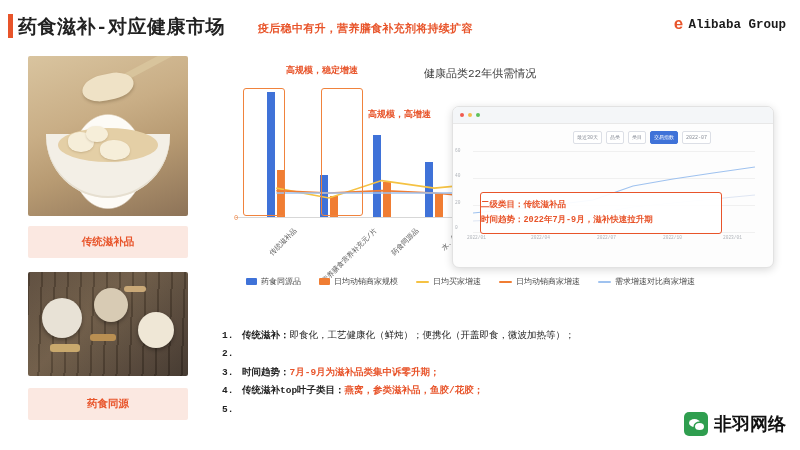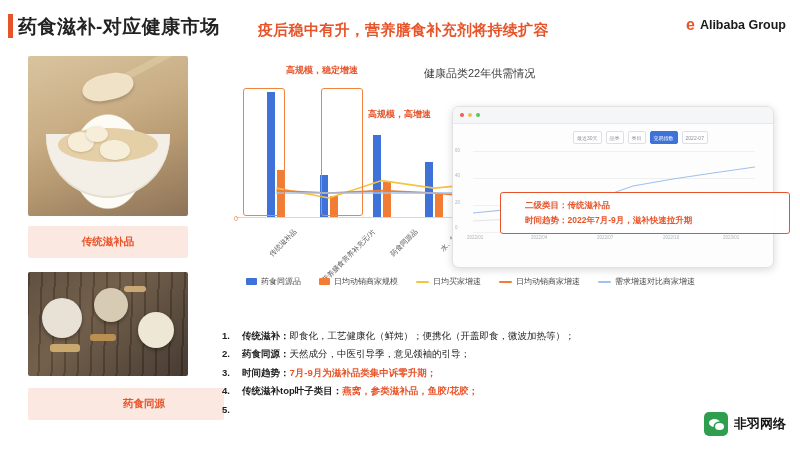--- a/index.html
+++ b/index.html
@@ -1,22 +1,22 @@
 <!DOCTYPE html>
 <html><head>
 <meta charset="utf-8">
 <style>
   html,body{margin:0;padding:0;}
   body{width:800px;height:450px;background:#ffffff;font-family:"Liberation Sans","DejaVu Sans",sans-serif;overflow:hidden;position:relative;}
-  .root{position:relative;width:800px;height:450px;}
+  .root{position:relative;width:800px;height:450px;font-family:Liberation Mono, monospace;}
 
   
   .hdr-bar{position:absolute;left:8px;top:14px;width:5px;height:24px;background:#e8542a;}
   .hdr-title{position:absolute;left:18px;top:14px;font-size:19px;font-weight:bold;color:#222;letter-spacing:.5px;}
-  .hdr-sub{position:absolute;left:258px;top:21px;font-size:15px;font-weight:bold;color:#e8542a;letter-spacing:.3px;}
+  .hdr-sub{position:absolute;left:258px;top:21px;font-size:11px;font-weight:bold;color:#e8542a;letter-spacing:.3px;}
   .brand{position:absolute;right:14px;top:17px;display:flex;align-items:center;gap:5px;}
   .brand-mark{font-size:16px;color:#e8542a;font-weight:bold;line-height:1;}
   .brand-txt{font-size:12.5px;font-weight:bold;color:#1a1a1a;}
 
   
   .photo{position:absolute;border-radius:2px;overflow:hidden;}
   .photo1{left:28px;top:56px;width:160px;height:160px;
     background:
       radial-gradient(circle at 52% 62%, #f7e6c8 0 16%, rgba(247,230,200,0) 17%),
       radial-gradient(ellipse at 50% 66%, #fdfbf6 0 31%, rgba(253,251,246,0) 32%),
@@ -34,21 +34,21 @@
   }
   .p2-board{position:absolute;left:0;top:0;right:0;bottom:0;
     background:
       repeating-linear-gradient(92deg, rgba(0,0,0,.16) 0 2px, rgba(255,255,255,.04) 2px 13px);
   }
   .p2-bowl{position:absolute;background:#e8e2d6;border-radius:50%;box-shadow:0 2px 4px rgba(0,0,0,.35);}
   .p2-herb{position:absolute;border-radius:3px;}
 
   .cap{position:absolute;width:160px;height:32px;background:#fbe8e1;border-radius:2px;display:flex;align-items:center;justify-content:center;}
   .cap1{left:28px;top:226px;}
-  .cap2{left:28px;top:388px;padding-left:36px;}
+  .cap2{left:28px;top:388px;}
   .cap span{font-size:10.5px;font-weight:bold;color:#e8542a;}
 
   
   .chart-title{position:absolute;left:424px;top:66px;font-size:11px;color:#3b3b3b;}
   .plot{position:absolute;left:236px;top:86px;width:330px;height:132px;}
   .axis-line{position:absolute;left:0;bottom:0;width:330px;height:1px;background:#d7d7d7;}
   .ytick{position:absolute;left:-2px;font-size:7px;color:#f08a4b;}
   .bars{position:absolute;left:14px;bottom:1px;width:316px;height:131px;display:flex;align-items:flex-end;}
   .grp{flex:1;display:flex;align-items:flex-end;justify-content:center;gap:2px;height:100%;}
   .bar{width:8px;border-radius:0;}
@@ -75,40 +75,40 @@
   .dot{position:absolute;top:6px;width:4px;height:4px;border-radius:50%;}
   .inset-toolbar{position:absolute;left:120px;top:24px;display:flex;gap:4px;align-items:center;}
   .pill{height:11px;border-radius:2px;border:1px solid #dcdfe6;background:#fff;font-size:5px;color:#8a8f99;display:flex;align-items:center;padding:0 3px;}
   .pill.blue{background:#3f72d8;border-color:#3f72d8;color:#fff;}
   .inset-plot{position:absolute;left:20px;top:44px;width:282px;height:82px;}
   .ip-grid{position:absolute;left:0;top:0;width:282px;height:82px;}
   .ip-grid div{position:absolute;left:0;width:282px;height:1px;background:#f0f0f0;}
   .ip-ylab{position:absolute;left:-18px;font-size:4.5px;color:#b0b4ba;}
   .ip-xlab{position:absolute;top:84px;font-size:4.5px;color:#b0b4ba;}
 
-  .callout{position:absolute;left:480px;top:192px;width:240px;border:1.4px solid #e8542a;border-radius:3px;background:rgba(255,255,255,.93);padding:6px 24px;margin-left:20px;}
+  .callout{position:absolute;left:480px;top:192px;width:240px;border:1.4px solid #e8542a;border-radius:3px;background:rgba(255,255,255,.93);padding:6px 0;}
   .callout p{margin:0 0 3px 0;font-size:8.5px;color:#e8542a;font-weight:bold;line-height:1.45;}
   .callout p:last-child{margin-bottom:0;}
 
   
   .bullets{position:absolute;left:222px;top:330px;width:430px;}
   .brow{display:flex;gap:7px;margin-bottom:6.5px;font-size:9.5px;color:#222;line-height:1.25;}
   .bnum{font-weight:bold;width:13px;flex:none;}
   .bhl{color:#e8542a;font-weight:bold;}
   .bstrong{font-weight:bold;}
 
   
   .badge{position:absolute;left:672px;top:338px;width:60px;height:60px;border-radius:50%;background:#f0833d;display:flex;flex-direction:column;align-items:center;justify-content:center;color:#fff;font-size:11px;font-weight:bold;line-height:1.3;}
 
   
   .wx{position:absolute;right:14px;bottom:14px;display:flex;align-items:center;gap:6px;}
   .wx-logo{width:24px;height:24px;border-radius:5px;background:#2f9e4f;position:relative;}
   .wx-logo:before{content:"";position:absolute;left:5px;top:7px;width:11px;height:8px;background:#fff;border-radius:50%;}
   .wx-logo:after{content:"";position:absolute;left:11px;top:11px;width:9px;height:7px;background:#fff;border-radius:50%;box-shadow:0 0 0 1.5px #2f9e4f;}
-  .wx-txt{font-size:13px;font-weight:bold;color:#111;}
+  .wx-txt{font-size:18px;font-weight:bold;color:#111;}
 </style>
 </head>
 <body>
 
 <div class="root">
 
   <div class="hdr-bar"></div>
   <div class="hdr-title">药食滋补-对应健康市场</div>
   <div class="hdr-sub">疫后稳中有升，营养膳食补充剂将持续扩容</div>
   <div class="brand">
@@ -260,21 +260,20 @@
     <p>时间趋势：2022年7月-9月，滋补快速拉升期</p>
   </div>
 
   <div class="bullets" id="bullets">
       <div class="brow">
         <span class="bnum">1.</span>
         <span><span class="bstrong">传统滋补：</span><span>即食化，工艺健康化（鲜炖）；便携化（开盖即食，微波加热等）；</span></span>
       </div>
       <div class="brow">
         <span class="bnum">2.</span>
-        <span><span class="bstrong">药食同源：</span><span>天然成分，中医引导季，意见领袖的引导；</span></span>
       </div>
       <div class="brow">
         <span class="bnum">3.</span>
         <span><span class="bstrong">时间趋势：</span><span class="bhl">7月-9月为滋补品类集中诉零升期；</span></span>
       </div>
       <div class="brow">
         <span class="bnum">4.</span>
         <span><span class="bstrong">传统滋补top叶子类目：</span><span class="bhl">燕窝，参类滋补品，鱼胶/花胶；</span></span>
       </div>
       <div class="brow">

